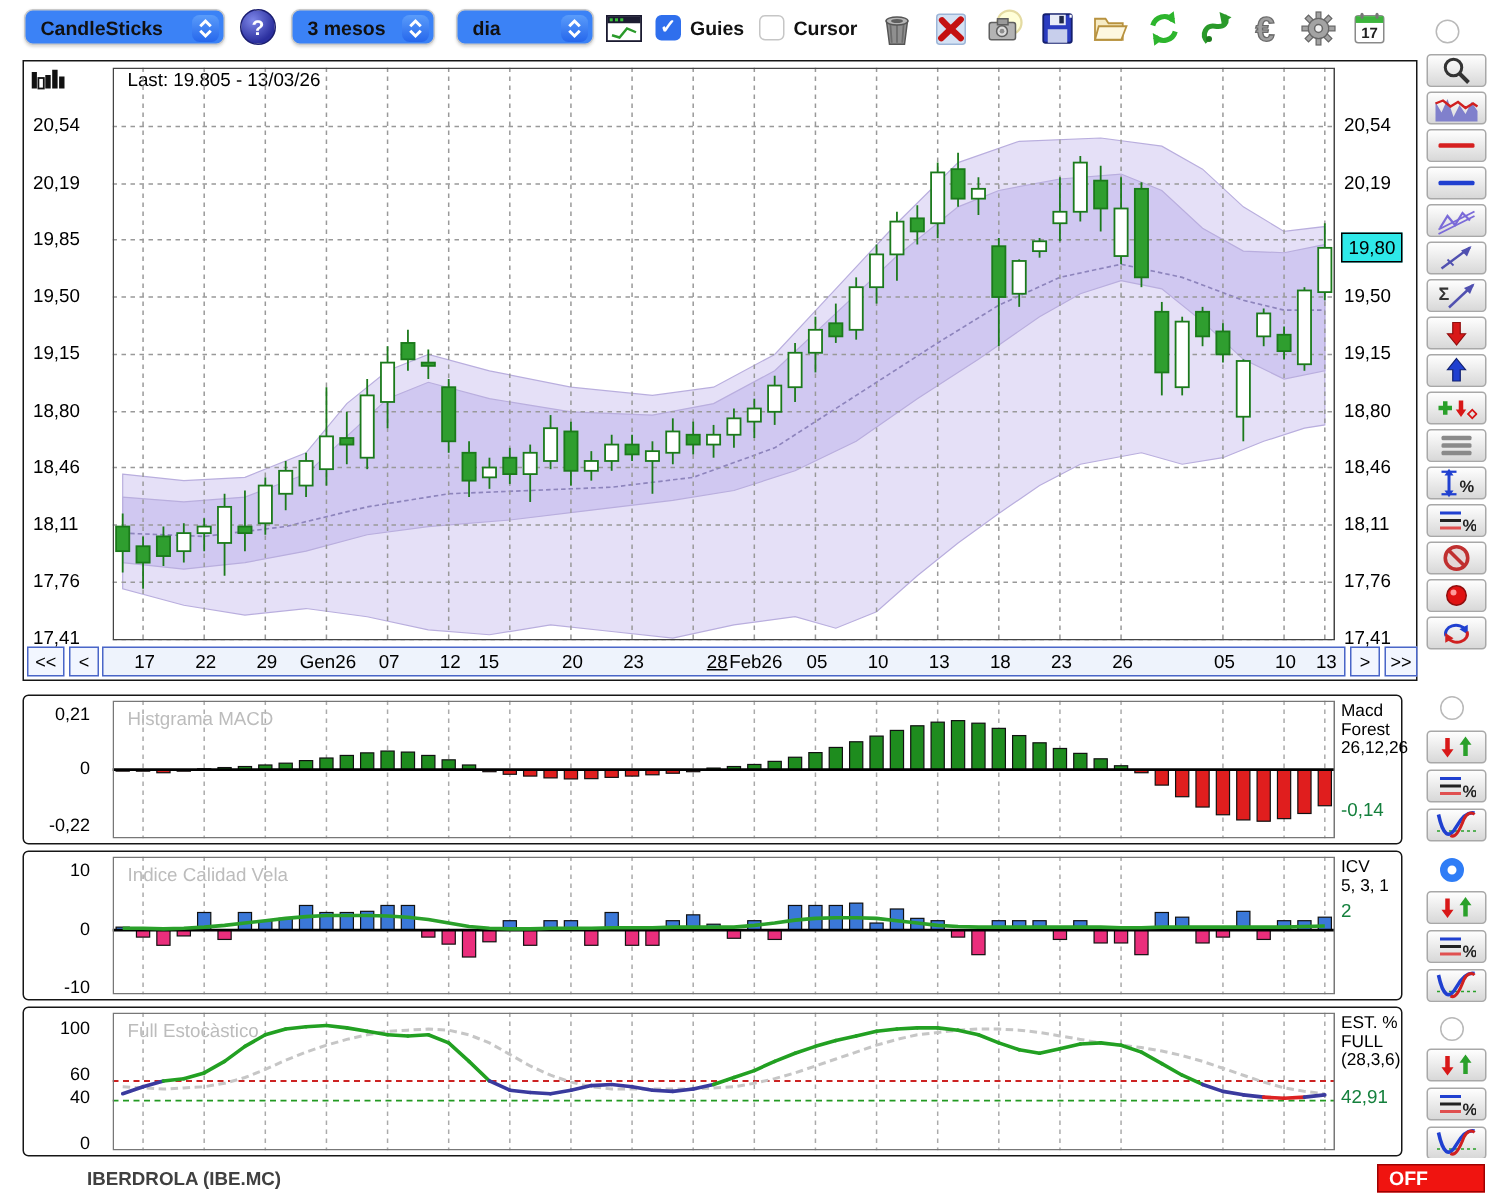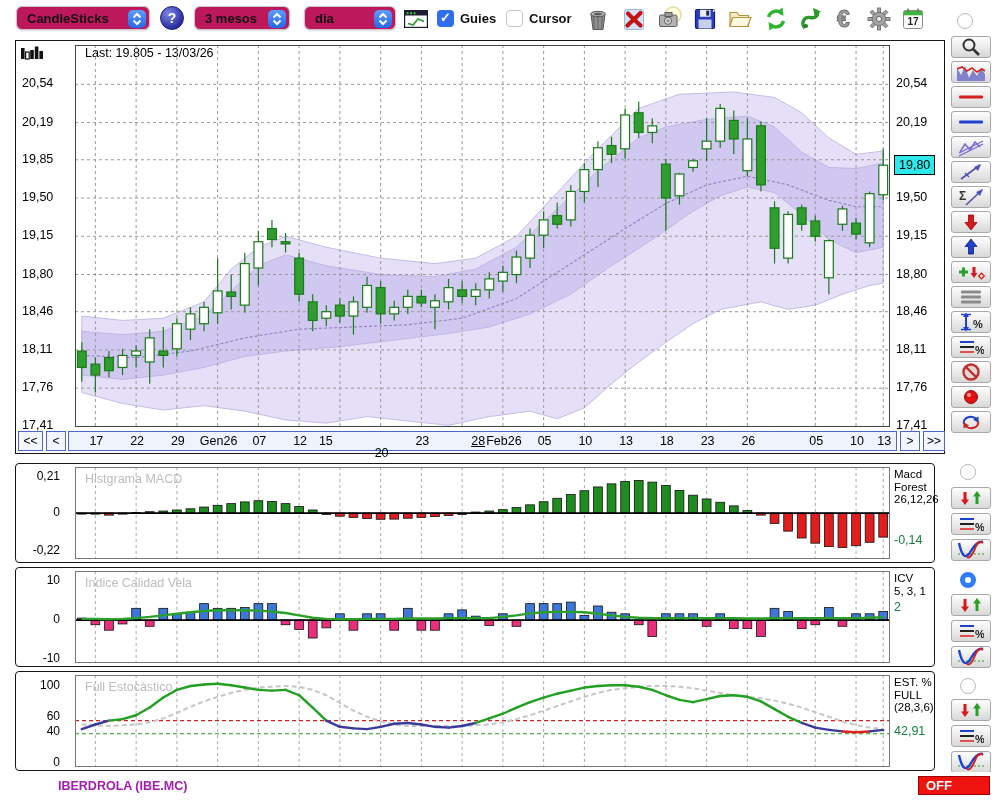--- a/index.html
+++ b/index.html
@@ -1,21 +1,21 @@
 <!DOCTYPE html>
 <html><head>
 <meta charset="utf-8">
 <style>
   html,body{margin:0;padding:0;background:#fff;}
   #app{position:relative;width:1000px;height:800px;background:#fff;overflow:hidden;
        font-family:"Liberation Sans",sans-serif;-webkit-font-smoothing:antialiased;}
   .abs{position:absolute;}
   
   #toolbar{position:absolute;left:0;top:0;width:1000px;height:38px;background:#fff;}
-  .dropdown{position:absolute;top:6px;height:24px;background:#be185d;border:1px solid #c9c9c9;
+  .dropdown{position:absolute;top:6px;height:24px;background:#3b82f6;border:1px solid #c9c9c9;
       border-radius:6px;box-shadow:0 1px 2px rgba(0,0,0,.15);display:flex;align-items:center;
       font-size:13px;font-weight:700;color:#111;padding-left:10px;box-sizing:border-box;cursor:default;}
   .chev{position:absolute;right:3px;top:2.5px;width:18px;height:18px;border-radius:5px;
       background:linear-gradient(#5a9cfa,#2667ec);}
   .helpbtn{position:absolute;top:6px;width:24px;height:24px;border-radius:50%;
       background:radial-gradient(circle at 35% 30%,#7d86e8,#2b2f9e 70%);border:1px solid #1a1d70;
       color:#fff;font-weight:700;font-size:14px;text-align:center;line-height:23px;box-sizing:border-box;}
   .cb{position:absolute;top:10px;width:17px;height:17px;border-radius:4px;box-sizing:border-box;}
   .cb.on{background:#2f6fed;color:#fff;font-size:13px;font-weight:700;text-align:center;line-height:16px;}
   .cb.off{background:#fff;border:1.5px solid #c6c6c6;}
@@ -37,21 +37,21 @@
   
   .navbtn{position:absolute;height:20px;background:#f2f6ff;border:1px solid #4a66c8;
      font-size:12px;text-align:center;line-height:19px;color:#000;box-sizing:border-box;}
   #date-strip{position:absolute;height:20px;background:#eef3fc;border:1px solid #4a66c8;box-sizing:border-box;}
   .datelbl{position:absolute;top:2px;width:44px;text-align:center;font-size:12.5px;color:#000;}
   
   .sbtn{position:absolute;left:951px;width:40px;height:22px;border:1px solid #a8a8a8;border-radius:3px;
      background:linear-gradient(#fefefe,#d8d8d8);display:flex;align-items:center;justify-content:center;box-sizing:border-box;}
   
   #statusbar{position:absolute;left:0;top:772px;width:1000px;height:28px;background:#fff;}
-  #symbol{position:absolute;left:18px;top:7px;font-size:12.5px;font-weight:700;color:#a21caf;padding-left:40px;}
+  #symbol{position:absolute;left:18px;top:7px;font-size:12.5px;font-weight:700;color:#404040;padding-left:40px;}
   #cfgpath{position:absolute;left:230px;top:7px;width:650px;text-align:center;font-size:12.5px;font-weight:700;color:#1515e8;}
   #offbtn{position:absolute;left:918px;top:4px;width:72px;height:19px;background:#f01410;border:1px solid #a00000;
      color:#fff;font-size:13px;font-weight:700;line-height:18px;padding-left:7px;box-sizing:border-box;}
   svg{display:block;}
 </style>
 </head>
 <body>
 
 <div id="app">
 
@@ -363,21 +363,21 @@
   <div class="navbtn" style="left:18px;top:431px;width:25px;">&lt;&lt;</div>
   <div class="navbtn" style="left:46px;top:431px;width:20px;">&lt;</div>
   <div id="date-strip" style="left:68px;top:431px;width:829px;">
       <div class="datelbl" style="position: absolute; left: 5.375px; top: 2px; width: 44px; text-align: center;">17</div>
       <div class="datelbl" style="position: absolute; left: 46.125px; top: 2px; width: 44px; text-align: center;">22</div>
       <div class="datelbl" style="position: absolute; left: 86.875px; top: 2px; width: 44px; text-align: center;">29</div>
       <div class="datelbl" style="position: absolute; left: 127.625px; top: 2px; width: 44px; text-align: center;">Gen26</div>
       <div class="datelbl" style="position: absolute; left: 168.375px; top: 2px; width: 44px; text-align: center;">07</div>
       <div class="datelbl" style="position: absolute; left: 209.125px; top: 2px; width: 44px; text-align: center;">12</div>
       <div class="datelbl" style="position: absolute; left: 249.875px; top: 2px; width: 44px; text-align: left;">15</div>
-      <div class="datelbl" style="position: absolute; left: 290.625px; top: 14px; width: 44px; ">20</div>
+      <div class="datelbl" style="position: absolute; left: 290.625px; top: 2px; width: 44px; ">20</div>
       <div class="datelbl" style="position: absolute; left: 331.375px; top: 2px; width: 44px; text-align: center;">23</div>
       <div class="datelbl" style="position: absolute; left: 372.125px; top: 2px; width: 44px; text-align: right; text-decoration: underline;">28</div>
       <div class="datelbl" style="position: absolute; left: 412.875px; top: 2px; width: 44px; text-align: center;">Feb26</div>
       <div class="datelbl" style="position: absolute; left: 453.625px; top: 2px; width: 44px; text-align: center;">05</div>
       <div class="datelbl" style="position: absolute; left: 494.375px; top: 2px; width: 44px; text-align: center;">10</div>
       <div class="datelbl" style="position: absolute; left: 535.125px; top: 2px; width: 44px; text-align: center;">13</div>
       <div class="datelbl" style="position: absolute; left: 575.875px; top: 2px; width: 44px; text-align: center;">18</div>
       <div class="datelbl" style="position: absolute; left: 616.625px; top: 2px; width: 44px; text-align: center;">23</div>
       <div class="datelbl" style="position: absolute; left: 657.375px; top: 2px; width: 44px; text-align: center;">26</div>
       <div class="datelbl" style="position: absolute; left: 725.292px; top: 2px; width: 44px; text-align: center;">05</div>

